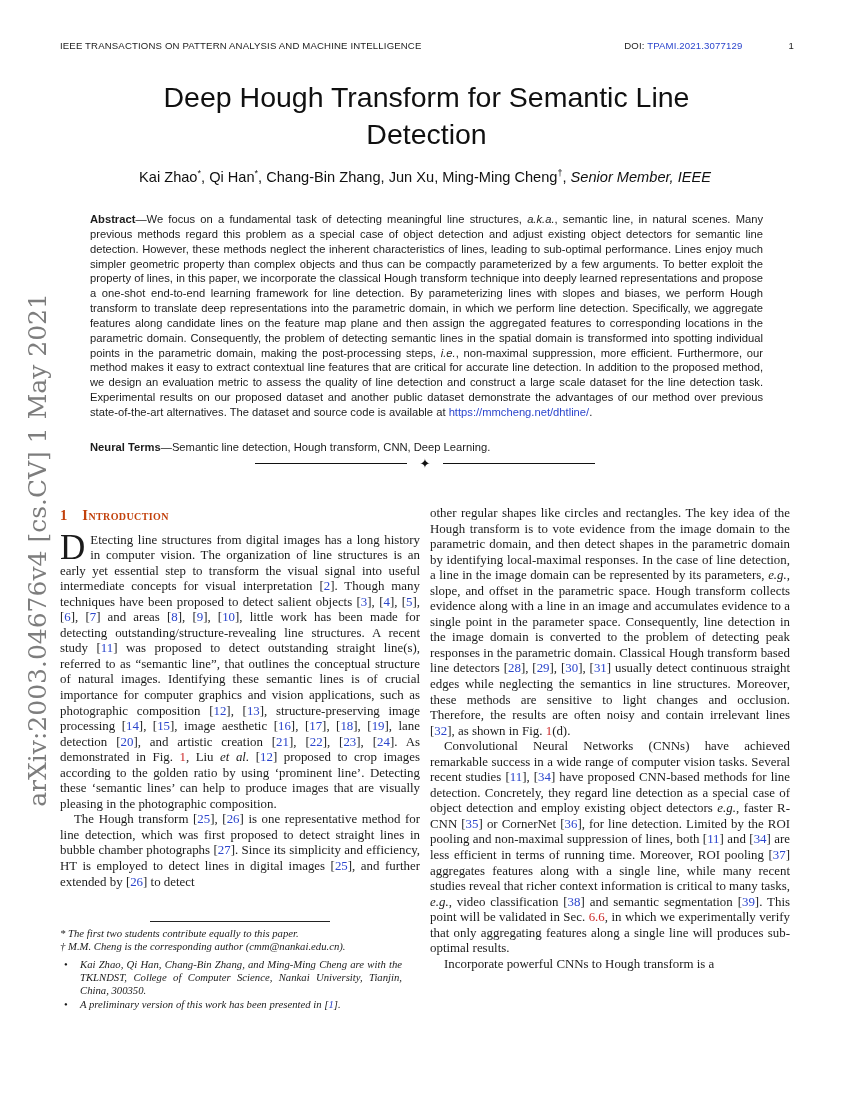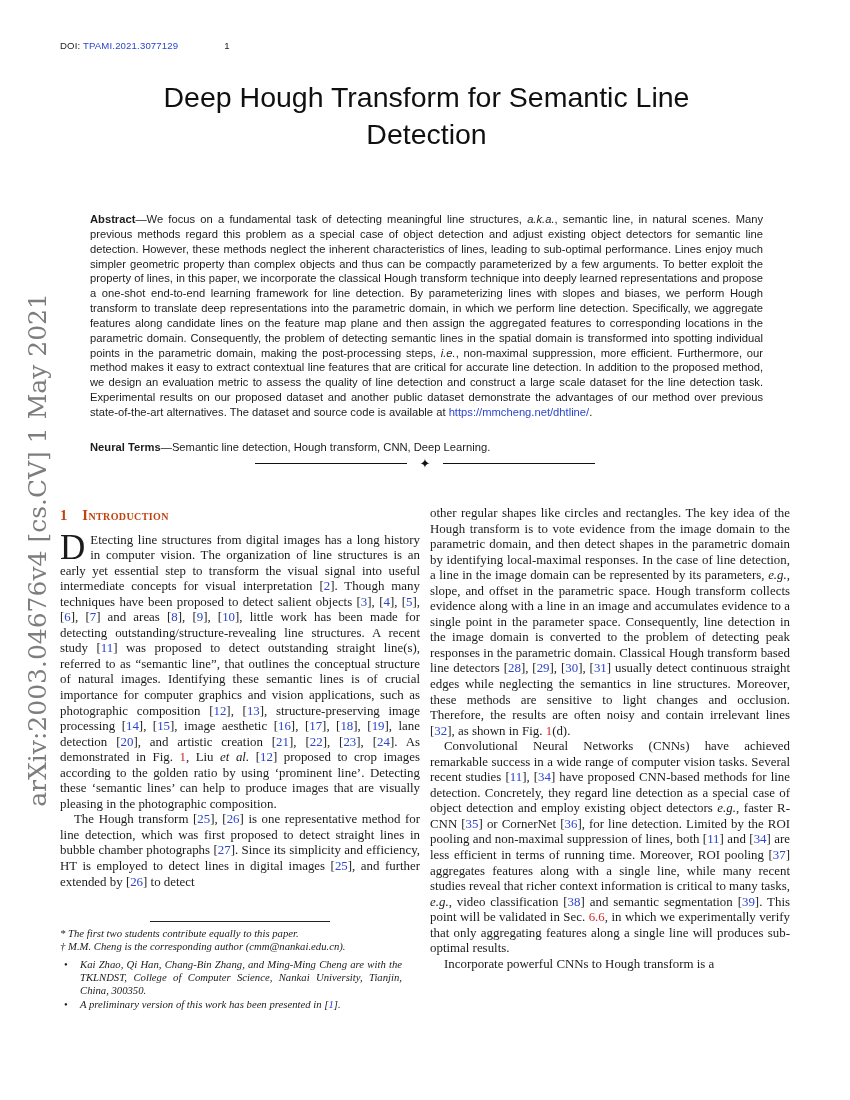--- a/index.html
+++ b/index.html
@@ -66,28 +66,30 @@
   .seg-b{font-weight:bold;}
   .seg-link{color:#2b45cc;}
   .seg-sup{vertical-align:super;font-size:62%;line-height:0;}
 </style>
 </head>
 <body>
 
 <div class="page">
 
   <div class="runhead">
+    <span class="journal">IEEE TRANSACTIONS ON PATTERN ANALYSIS AND MACHINE INTELLIGENCE</span>
     <span class="doi"><span>DOI: </span><span class="seg-link">TPAMI.2021.3077129</span></span>
     <span class="pageno">1</span>
   </div>
 
   <div class="arxiv">arXiv:2003.04676v4  [cs.CV]  1 May 2021</div>
 
   <div class="title">Deep Hough Transform for Semantic Line Detection</div>
 
+  <div class="authors"><span>Kai Zhao</span><span class="seg-sup">*</span><span>, Qi Han</span><span class="seg-sup">*</span><span>, Chang-Bin Zhang, Jun Xu, Ming-Ming Cheng</span><span class="seg-sup">†</span><span>, </span><span class="seg-i">Senior Member, IEEE</span></div>
 
   <div class="abstract"><span class="seg-b">Abstract</span><span>—We focus on a fundamental task of detecting meaningful line structures, </span><span class="seg-i">a.k.a.</span><span>, semantic line, in natural scenes. Many previous methods regard this problem as a special case of object detection and adjust existing object detectors for semantic line detection. However, these methods neglect the inherent characteristics of lines, leading to sub-optimal performance. Lines enjoy much simpler geometric property than complex objects and thus can be compactly parameterized by a few arguments. To better exploit the property of lines, in this paper, we incorporate the classical Hough transform technique into deeply learned representations and propose a one-shot end-to-end learning framework for line detection. By parameterizing lines with slopes and biases, we perform Hough transform to translate deep representations into the parametric domain, in which we perform line detection. Specifically, we aggregate features along candidate lines on the feature map plane and then assign the aggregated features to corresponding locations in the parametric domain. Consequently, the problem of detecting semantic lines in the spatial domain is transformed into spotting individual points in the parametric domain, making the post-processing steps, </span><span class="seg-i">i.e.</span><span>, non-maximal suppression, more efficient. Furthermore, our method makes it easy to extract contextual line features that are critical for accurate line detection. In addition to the proposed method, we design an evaluation metric to assess the quality of line detection and construct a large scale dataset for the line detection task. Experimental results on our proposed dataset and another public dataset demonstrate the advantages of our method over previous state-of-the-art alternatives. The dataset and source code is available at </span><span class="seg-link">https://mmcheng.net/dhtline/</span><span>.</span></div>
 
   <div class="indexterms"><span class="seg-b">Neural Terms</span><span>—Semantic line detection, Hough transform, CNN, Deep Learning.</span></div>
 
   <div class="separator">
     <span class="sepline"></span>
     <span class="sepdiamond">✦</span>
     <span class="sepline"></span>
   </div>

